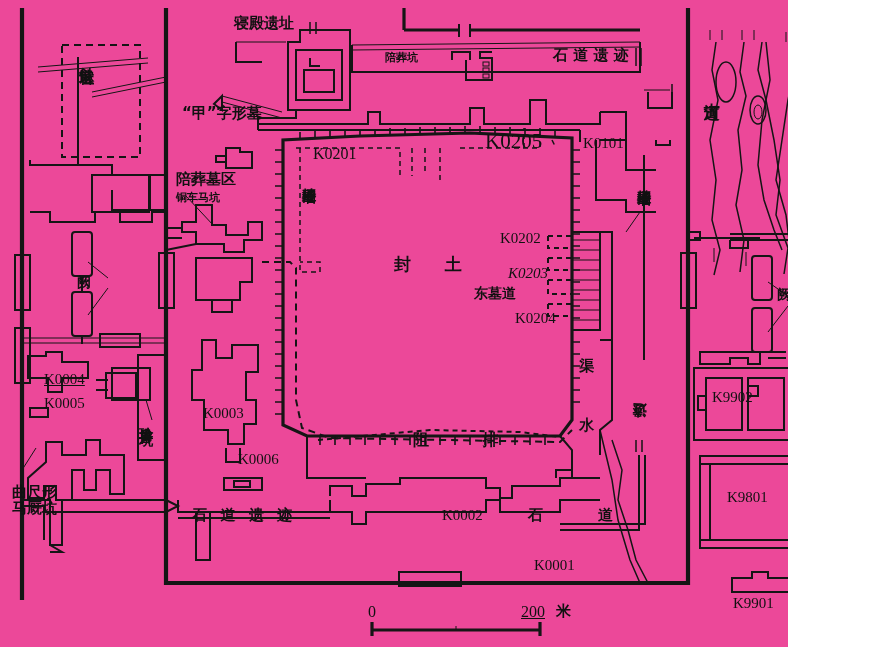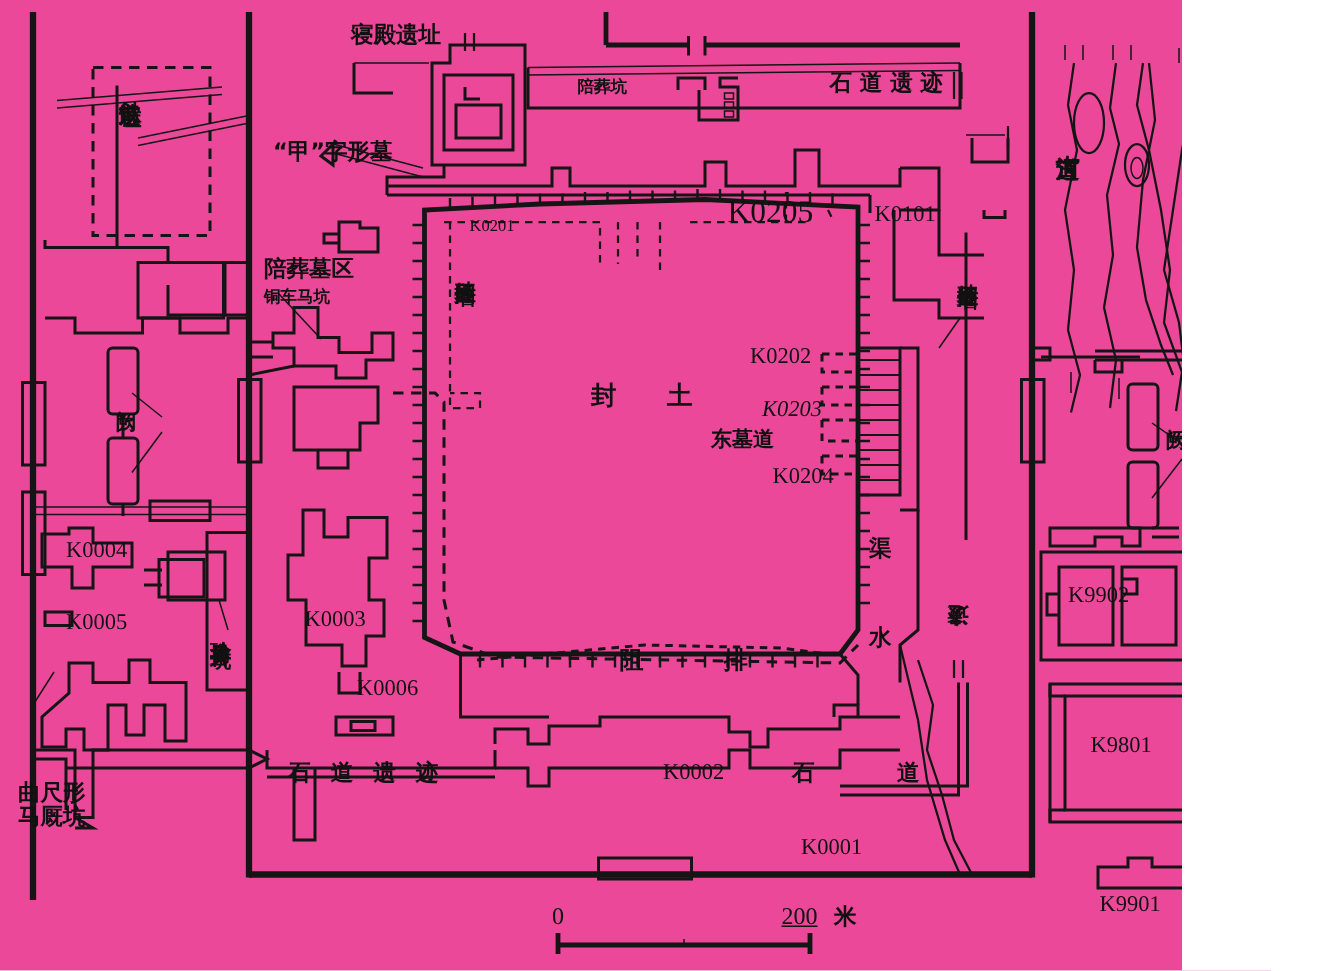--- a/index.html
+++ b/index.html
@@ -292,27 +292,27 @@
   </svg>
 
   <div class="lbl cn vert" style="left:78px;top:55px;font-size:15px;">飤官遗址</div>
 
   <div class="lbl cn" style="left:234px;top:16px;font-size:15px;">寝殿遗址</div>
 
   <div class="lbl cn" style="left:385px;top:52px;font-size:11px;">陪葬坑</div>
 
   <div class="lbl cn" style="left:553px;top:48px;font-size:15px;">石 道 遗 迹</div>
 
-  <div class="lbl cn" style="left:182px;top:94px;font-size:15px;">“甲”字形墓</div>
+  <div class="lbl cn" style="left:182px;top:106px;font-size:15px;">“甲”字形墓</div>
 
   <div class="lbl cn" style="left:176px;top:172px;font-size:15px;">陪葬墓区</div>
 
   <div class="lbl cn" style="left:176px;top:192px;font-size:11px;">铜车马坑</div>
 
-  <div class="lbl kcode" style="left:313px;top:146px;font-size:11px;">K0201</div>
+  <div class="lbl kcode" style="left:313px;top:146px;font-size:16px;">K0201</div>
 
   <div class="lbl cn vert" style="left:302px;top:176px;font-size:14px;">砖坯围墙</div>
 
   <div class="lbl kcode" style="left:485px;top:130px;font-size:21px;">K0205</div>
 
   <div class="lbl kcode" style="left:583px;top:136px;font-size:15px;">K0101</div>
 
   <div class="lbl cn vert" style="left:637px;top:178px;font-size:14px;">砖坯围墙</div>
 
   <div class="lbl cn" style="left:394px;top:256px;font-size:17px;letter-spacing:2px;">封    土</div>
@@ -326,27 +326,27 @@
   <div class="lbl kcode" style="left:515px;top:311px;font-size:15px;">K0204</div>
 
   <div class="lbl cn" style="left:77px;top:275px;font-size:14px;">阙</div>
 
   <div class="lbl cn" style="left:777px;top:287px;font-size:14px;">阙</div>
 
   <div class="lbl cn vert" style="left:703px;top:90px;font-size:16px;">古河道</div>
 
   <div class="lbl cn" style="left:857px;top:18px;font-size:16px;">北</div>
 
-  <div class="lbl kcode" style="left:44px;top:360px;font-size:15px;">K0004</div>
-
-  <div class="lbl kcode" style="left:44px;top:396px;font-size:15px;margin-top:12px;">K0005</div>
+  <div class="lbl kcode" style="left:44px;top:372px;font-size:15px;text-decoration:underline;">K0004</div>
+
+  <div class="lbl kcode" style="left:44px;top:396px;font-size:15px;">K0005</div>
 
   <div class="lbl cn vert" style="left:139px;top:416px;font-size:14px;">珍禽异兽坑</div>
 
-  <div class="lbl cn" style="left:12px;top:485px;font-size:15px;margin-top:36px;">曲尺形
+  <div class="lbl cn" style="left:12px;top:485px;font-size:15px;">曲尺形
 马厩坑</div>
 
   <div class="lbl kcode" style="left:203px;top:406px;font-size:15px;">K0003</div>
 
   <div class="lbl kcode" style="left:238px;top:452px;font-size:15px;">K0006</div>
 
   <div class="lbl cn" style="left:413px;top:432px;font-size:16px;letter-spacing:1px;">阻        排</div>
 
   <div class="lbl cn vert" style="left:578px;top:345px;font-size:15px;">渠</div>
 

